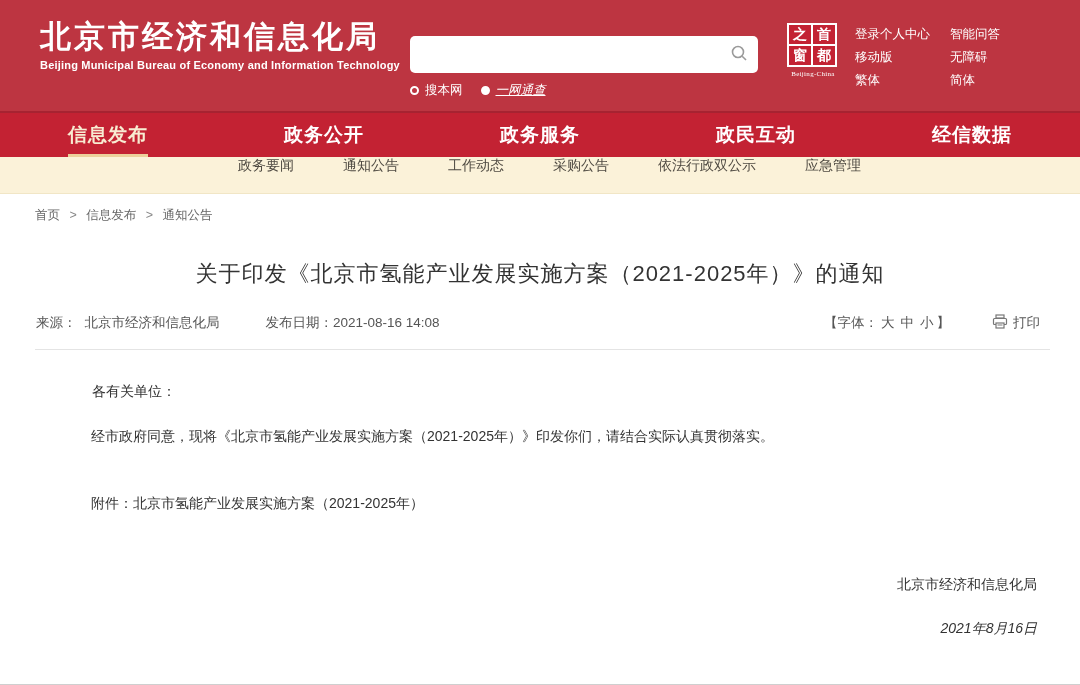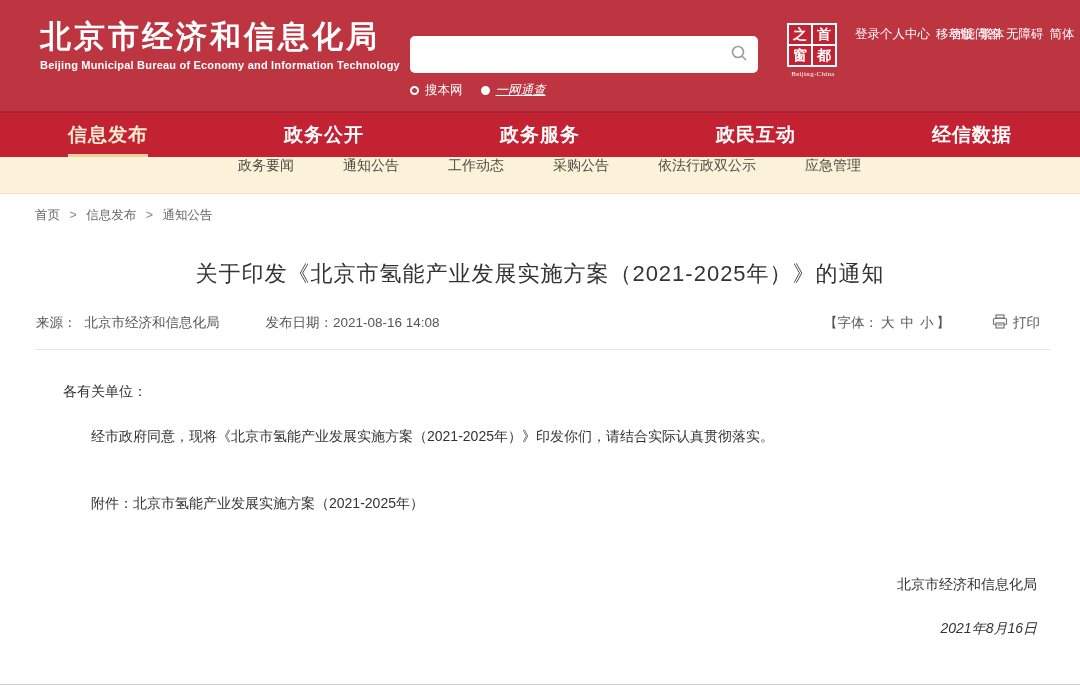--- a/index.html
+++ b/index.html
@@ -26,21 +26,21 @@
 
   .seal-wrap { position:absolute; left:787px; top:23px; width:52px; text-align:center; }
   .seal { width:50px; height:44px; background:#fff; padding:2px; display:grid;
           grid-template-columns:1fr 1fr; grid-template-rows:1fr 1fr; gap:2px; }
   .seal-cell { background:var(--nav-red,#c32233); color:#fff; font-size:14px; font-weight:bold;
                display:flex; align-items:center; justify-content:center;
                font-family:"Liberation Serif","DejaVu Serif",serif; }
   .seal-caption { color:#fff; font-size:7px; margin-top:3px; letter-spacing:0.3px;
                   font-family:"Liberation Serif","DejaVu Serif",serif; white-space:nowrap; }
 
-  .quick-links { position:absolute; top:26px; display:flex; gap:6px; }
+  .quick-links { position:absolute; top:26px; display:flex; flex-direction:column; gap:6px; }
   .quick-links.col1 { left:855px; }
   .quick-links.col2 { left:950px; }
   .quick-link { color:#fff; font-size:12.5px; text-decoration:none; cursor:pointer; white-space:nowrap; }
 
   
   .nav { display:flex; height:46px; background:var(--nav-red,#c32233); border-top:2px solid #a62331; }
   .nav-item { flex:1; position:relative; display:flex; align-items:center; justify-content:center;
               color:#fff; font-size:19px; font-weight:bold; letter-spacing:1px; cursor:pointer; }
   .nav-item.active { color:var(--active-gold-text,#f8ecd2); }
   .nav-underline { position:absolute; bottom:0; left:50%; transform:translateX(-50%);
@@ -63,21 +63,21 @@
   .meta-row { margin-top:25px; padding:0 40px 0 36px; font-size:13.5px; color:#555;
               display:flex; align-items:center; }
   .meta-left { display:flex; gap:8px; }
   .meta-date-group { margin-left:38px; }
   .meta-right { margin-left:auto; display:flex; align-items:center; gap:42px; color:#555; }
   .font-sizer .fs-opt { cursor:pointer; margin:0 3px; }
   .print-btn { display:flex; align-items:center; gap:5px; cursor:pointer; color:#555; }
   .divider { margin:17px 30px 0 35px; border-top:1px solid #e4e4e4; }
 
   .article-body { padding:0 40px 0 63px; font-size:14px; color:#333; }
-  .salutation { margin-top:33px; }
+  .salutation { margin-top:33px;margin-left:29px; }
   .paragraph { margin-top:24px; text-indent:2em; padding-right:20px; line-height:1.7; }
   .attachment-line { margin-top:46px; text-indent:2em; }
   .attachment-name { cursor:pointer; color:#333; }
   .signature-block { text-align:right; padding-right:3px; }
   .signature { margin-top:63px; }
   .sign-date { margin-top:26px;font-style:italic; }
 </style>
 </head>
 <body>
 

